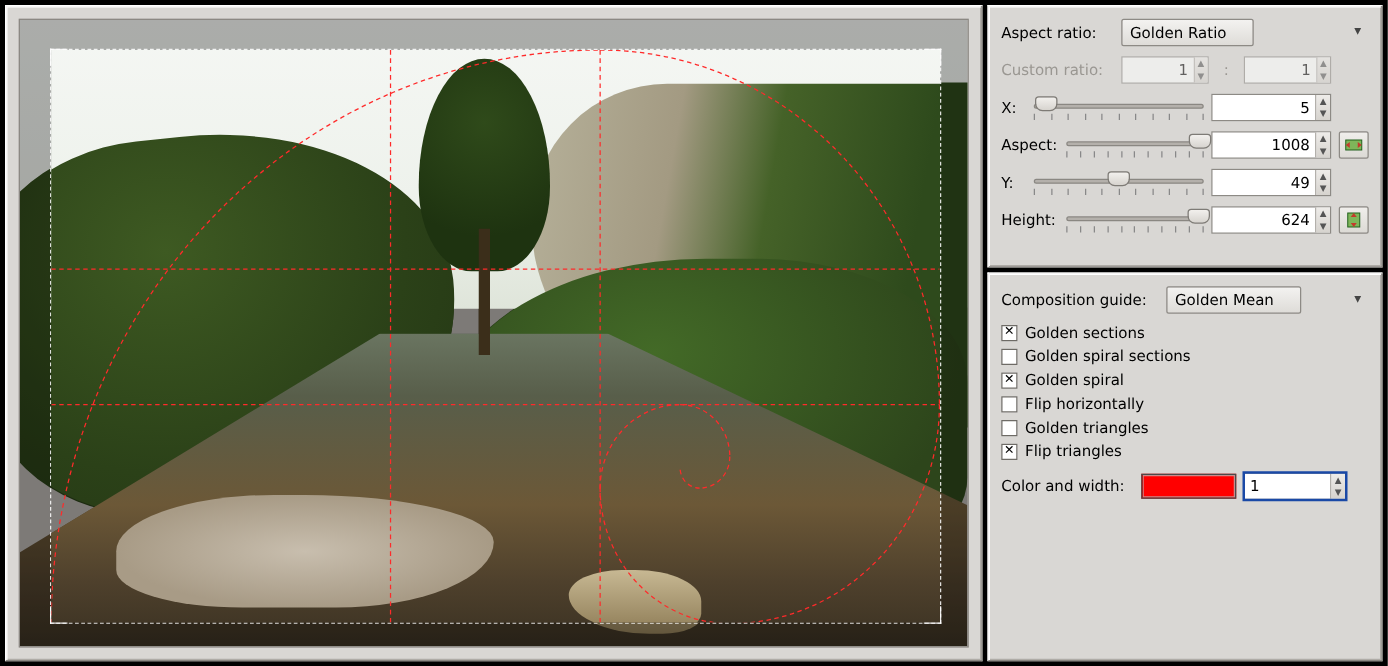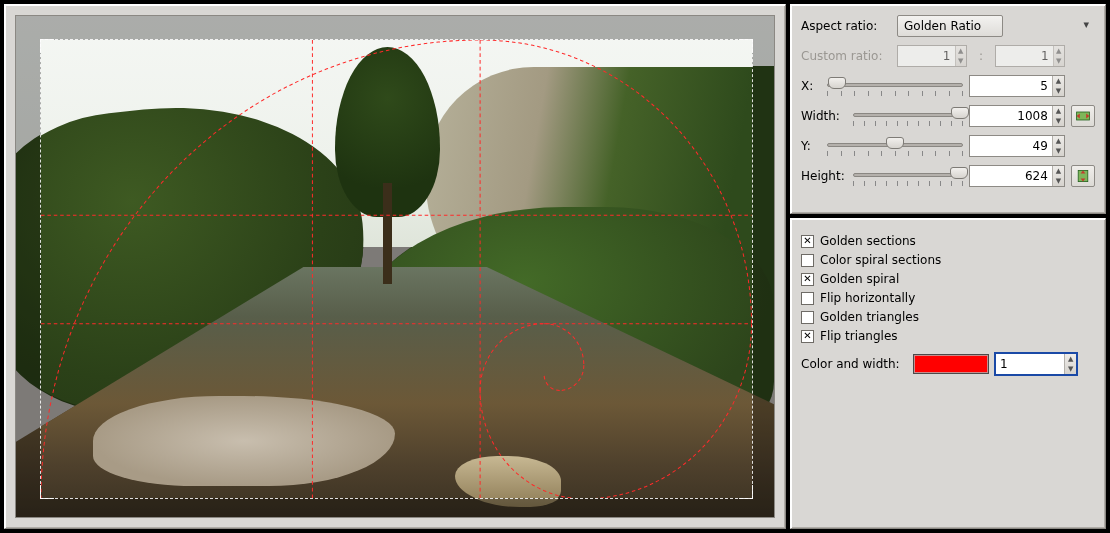--- a/index.html
+++ b/index.html
@@ -338,21 +338,21 @@
         <input value="5" style="">
         <div class="arrows">
             <span>▲</span>
             <span>▼</span>
           </div>
       </div>
       <div style="width:24px"></div>
     </div>
 
     <div class="row">
-      <label style="width:46px">Width:</label>
+      <label style="width:46px">Aspect:</label>
       <div class="slider">
         <div class="track"></div>
         <div class="thumb" id="thumb-w" style="left: 97%;"></div>
         <div class="ticks">
             <i></i>
             <i></i>
             <i></i>
             <i></i>
             <i></i>
             <i></i>
@@ -438,28 +438,36 @@
         <svg viewBox="0 0 20 16">
           <rect x="4" y="1" width="12" height="14" fill="#7fb65a" stroke="#22611d"></rect>
           <polygon points="10,1 7,5 13,5" fill="#c43a2c"></polygon>
           <polygon points="10,15 7,11 13,11" fill="#c43a2c"></polygon>
         </svg>
       </div>
     </div>
   </div>
 
   <div class="panel" style="flex:1">
+    <div class="row">
+      <label style="width:126px">Composition guide:</label>
+      <div class="combo-wrap">
+        <select class="combo">
+          <option>Golden Mean</option>
+        </select>
+      </div>
+    </div>
 
     <div class="chk-row">
       <span class="chk" id="chk-gs">✕</span>
       <span>Golden sections</span>
     </div>
     <div class="chk-row">
       <span class="chk" id="chk-gss"></span>
-      <span>Color spiral sections</span>
+      <span>Golden spiral sections</span>
     </div>
     <div class="chk-row">
       <span class="chk" id="chk-gsp">✕</span>
       <span>Golden spiral</span>
     </div>
     <div class="chk-row">
       <span class="chk" id="chk-fh"></span>
       <span>Flip horizontally</span>
     </div>
     <div class="chk-row">

